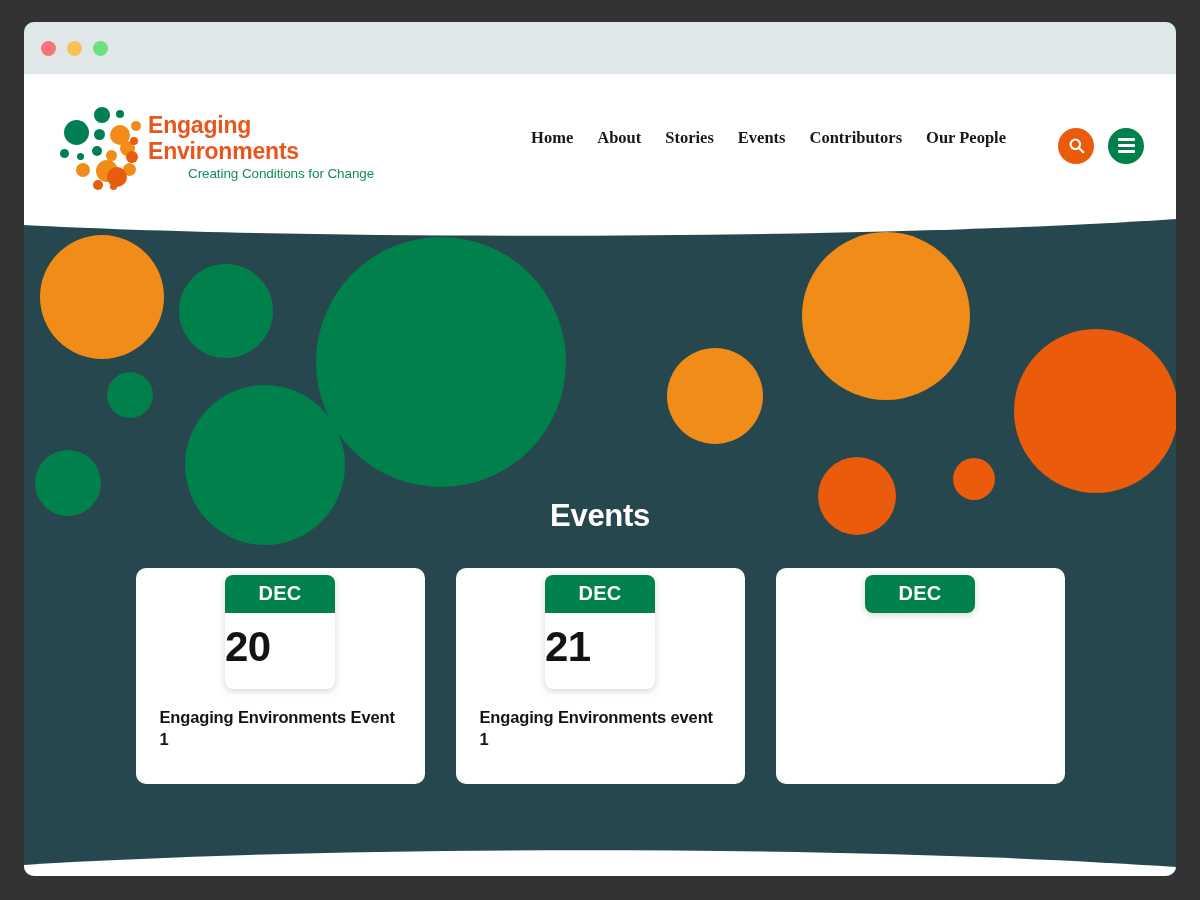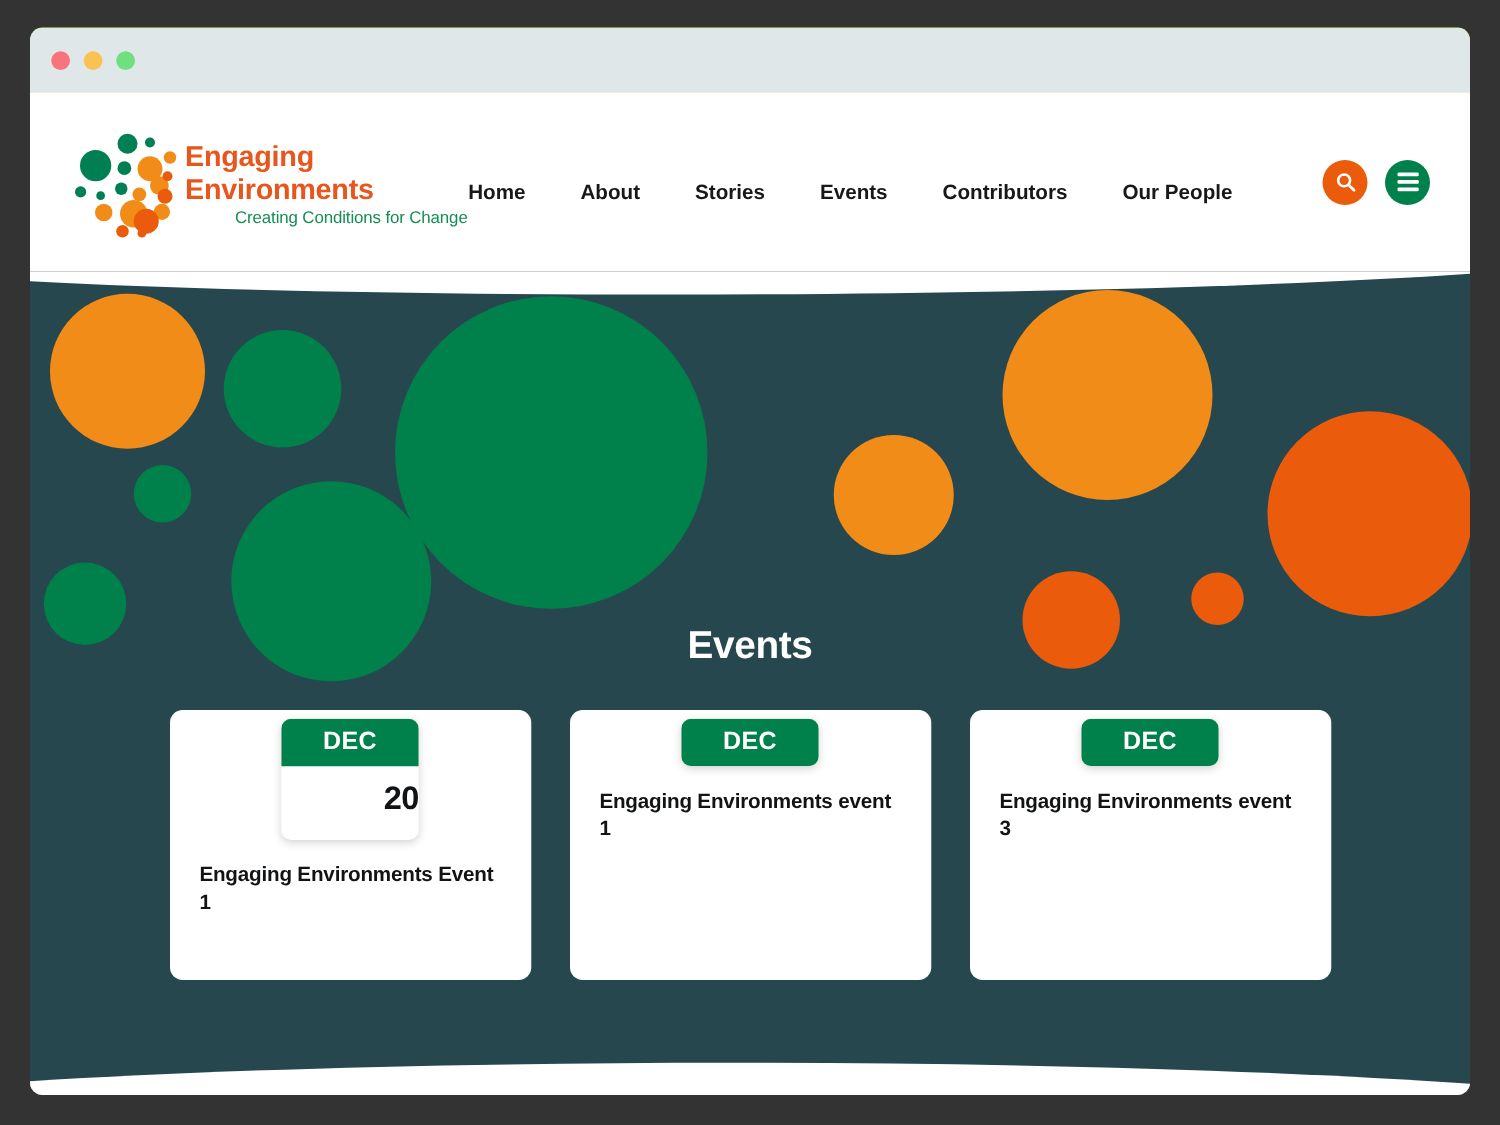--- a/index.html
+++ b/index.html
@@ -17,21 +17,21 @@
     -webkit-font-smoothing: antialiased;
   }
 
   
   .browser-window {
     position: absolute;
     left: 24px;
     top: 22px;
     width: 1152px;
     height: 854px;
-    background: #84cc16;
+    background: #0ea5e9;
     border-radius: 10px;
     overflow: hidden;
   }
 
   .titlebar {
     position: relative;
     height: 52px;
     background: #dfe7e9;
     display: flex;
     align-items: center;
@@ -109,22 +109,23 @@
     display: block;
     margin-top: 3px;
     letter-spacing: -0.1px;
     margin-left: 40px;
   }
 
   
   .main-nav {
     margin-left: auto;
     display: flex;
-    align-items: flex-end;
-    gap: 44px;
+    align-items: flex-start;
+    gap: 24px;
+    font-family: Liberation Serif, serif;
   }
   .nav-link {
     font-size: 16.5px;
     font-weight: 700;
     color: #17181a;
     text-decoration: none;
     white-space: nowrap;
     cursor: pointer;
   }
 
@@ -225,23 +226,23 @@
     background: #00804a;
     color: #ffffff;
     font-size: 20px;
     font-weight: 700;
     text-align: center;
     padding: 7px 0 8px;
     letter-spacing: 0.3px;
   }
   .date-day {
     color: #111315;
-    font-size: 26px;
-    font-weight: 700;
-    text-align: right;
+    font-size: 42px;
+    font-weight: 700;
+    text-align: left;
     padding: 10px 0 18px;
     letter-spacing: -0.5px;
   }
 
   .event-title {
     align-self: flex-start;
     width: 100%;
     margin-top: 17px;
     color: #111315;
     font-size: 16.5px;
@@ -363,29 +364,29 @@
             <div class="date-badge">
               <div class="date-month">DEC</div>
               <div class="date-day">20</div>
             </div>
             <h2 class="event-title">Engaging Environments Event 1</h2>
           </article>
 
           <article class="event-card">
             <div class="date-badge">
               <div class="date-month">DEC</div>
+              <div class="date-day">21</div>
             </div>
             <h2 class="event-title">Engaging Environments event 1</h2>
           </article>
 
           <article class="event-card">
             <div class="date-badge">
               <div class="date-month">DEC</div>
             </div>
-            <h2 class="event-title">Engaging Environments event 3</h2>
           </article>
 
         </div>
       </div>
 
       <svg class="hero-curve" viewBox="0 0 1152 34" preserveAspectRatio="none">
         <path d="M0,34 L0,22 C320,2 830,2 1152,24 L1152,34 Z" fill="#ffffff"></path>
       </svg>
     </section>
 

